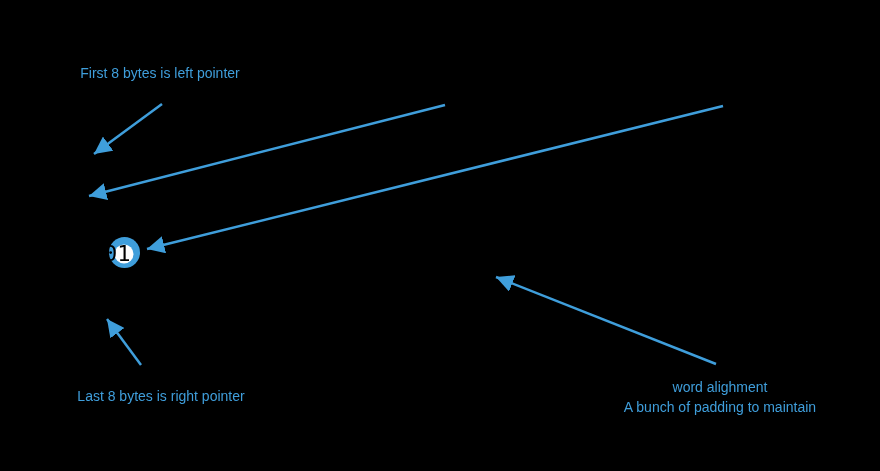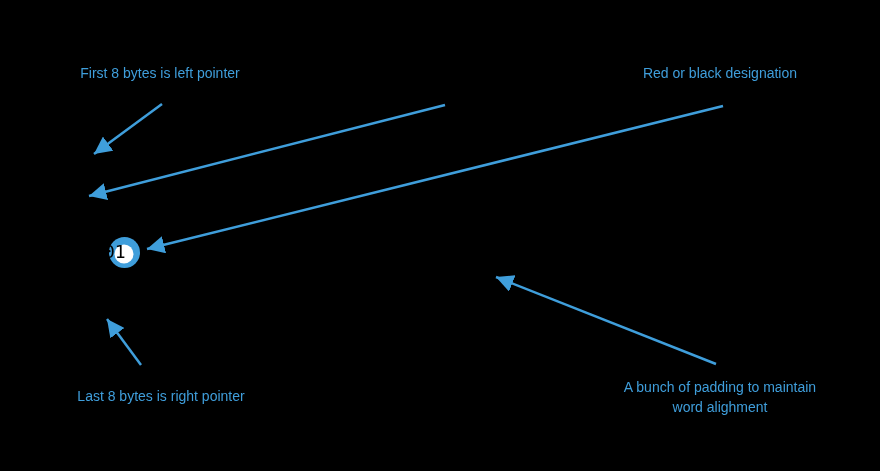--- a/index.html
+++ b/index.html
@@ -37,21 +37,21 @@
     text-align: center;
   }
   .anno-multiline div {
     white-space: pre;
   }
   .node-value {
     position: absolute;
     left: 104px;
     top: 243px;
     font-family: "DejaVu Sans Mono", monospace;
-    font-size: 18px;
+    font-size: 22px;
     line-height: 1;
     color: #000000;
     letter-spacing: 0px;
   }
 </style>
 </head>
 <body>
 
 <div class="stage">
 
@@ -70,22 +70,21 @@
 
     <circle cx="124.5" cy="252.5" r="15.5" fill="#3f9edb"></circle>
     <circle cx="124" cy="254" r="9.5" fill="#ffffff"></circle>
   </svg>
 
   <span class="node-value">01</span>
 
   <div class="anno" style="left:160px; top:63px;">First 8 bytes is left pointer</div>
 
 
-  <div class="anno" style="left:720px; top:63px;">Red or black designation</div>
 
   <div class="anno" style="left:161px; top:386px;">Last 8 bytes is right pointer</div>
 
   <div class="anno-multiline" style="left:720px; top:377px;">
+    <div>word alighment</div>
     <div>A bunch of padding to maintain</div>
-    <div>word alighment</div>
   </div>
 
 </div>
 
 </body></html>

